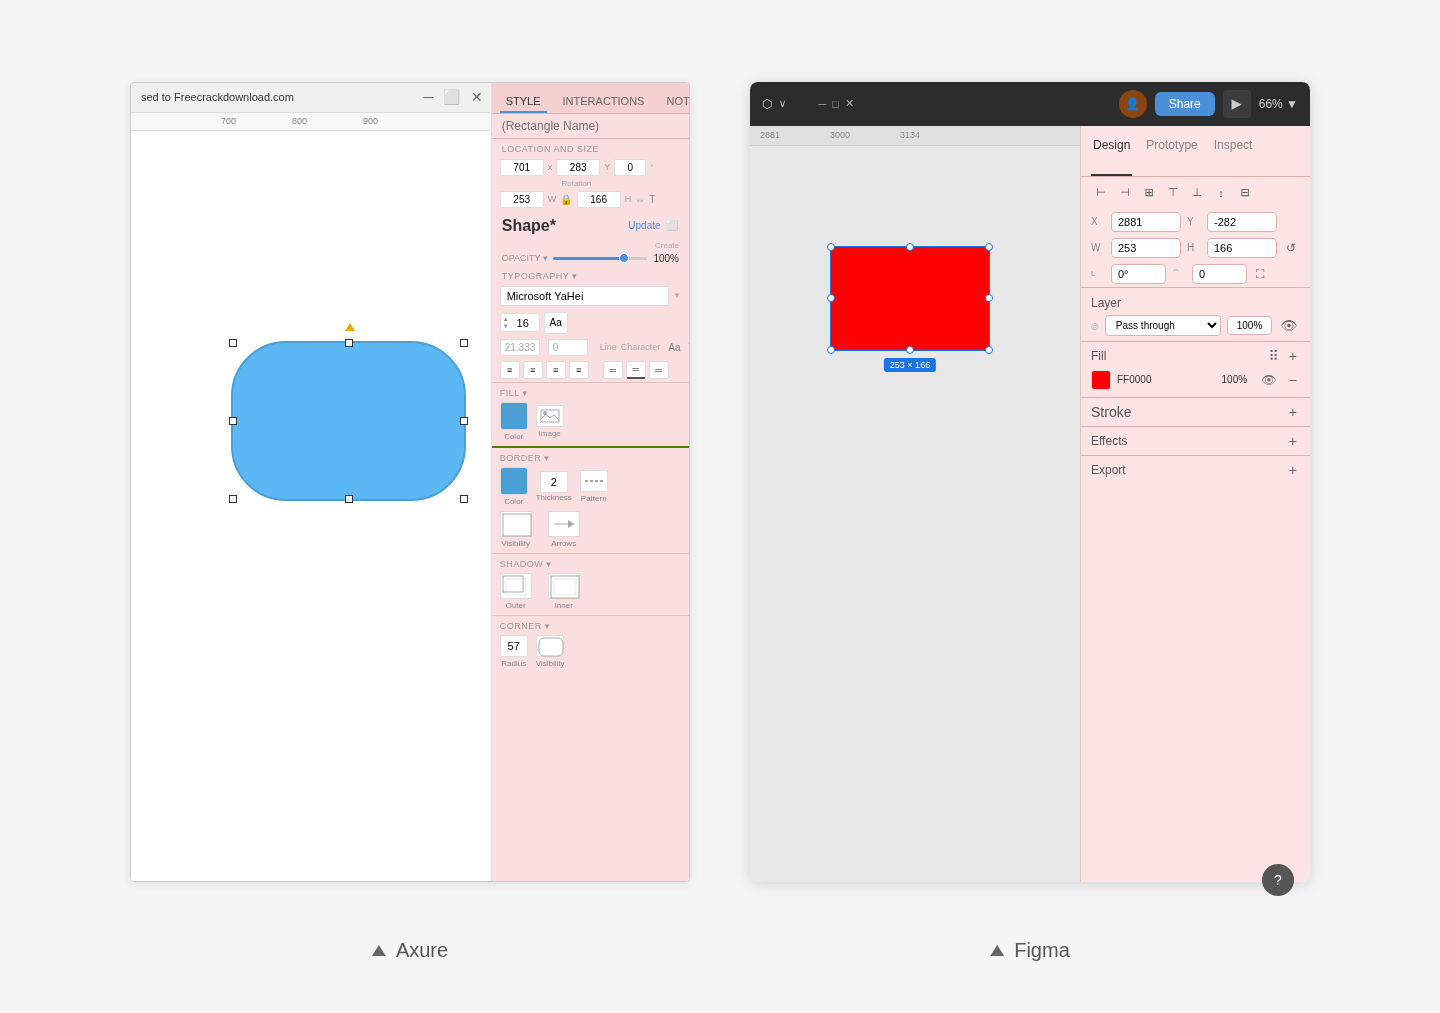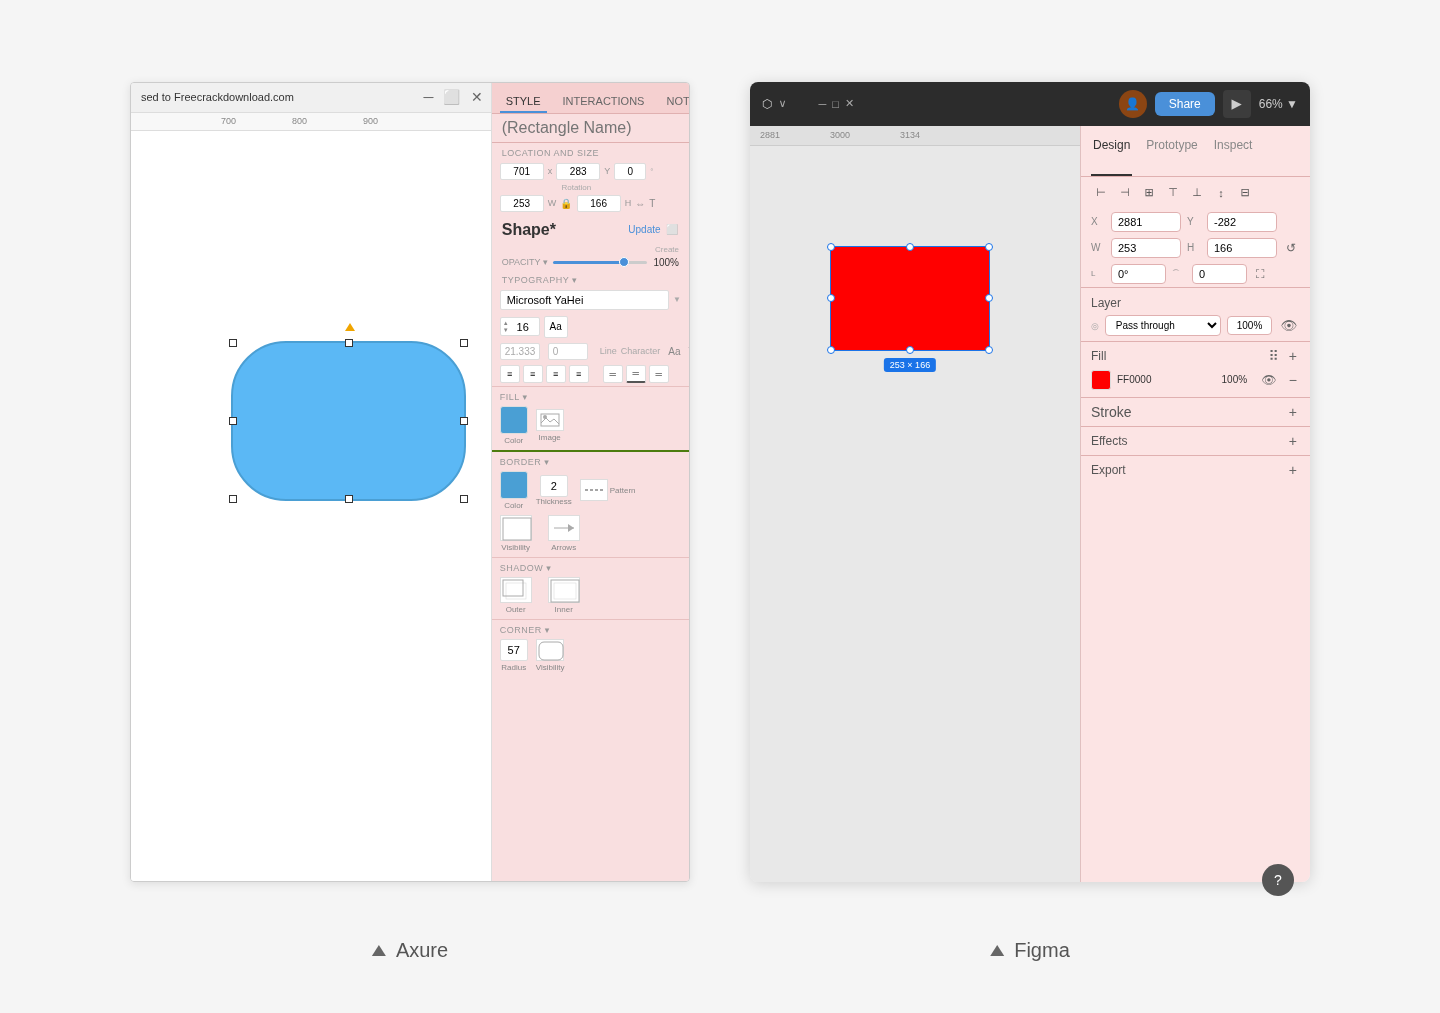--- a/index.html
+++ b/index.html
@@ -152,21 +152,21 @@
       color: #333;
       border-bottom: 2px solid #4a90d9;
       font-weight: 500;
     }
 
     .panel-name-input {
       width: 100%;
       background: transparent;
       border: none;
       padding: 5px 10px;
-      font-size: 16px;
+      font-size: 12px;
       color: #aaa;
       border-bottom: 1px solid #e0b0b0;
     }
 
     .section-header {
       font-size: 9px;
       color: #999;
       padding: 5px 10px 2px;
       letter-spacing: 0.5px;
       text-transform: uppercase;
@@ -922,21 +922,21 @@
           </div>
           <div class="border-controls">
             <div style="display:flex;flex-direction:column;align-items:center;gap:2px;">
               <div class="border-color-swatch"></div>
               <span style="font-size:8px;color:#888;">Color</span>
             </div>
             <div class="border-thickness">
               <input class="thickness-input" value="2" readonly="" style="">
               <span class="thickness-label">Thickness</span>
             </div>
-            <div style="display:flex;flex-direction:row;align-items:center;gap:2px;">
+            <div style="display:flex;flex-direction:column;align-items:center;gap:2px;">
               <div style="width:28px;height:22px;border:1px solid #ddd;background:white;display:flex;align-items:center;justify-content:center;">
                 <svg width="18" height="4">
                     <line x1="0" y1="2" x2="18" y2="2" stroke="#888" stroke-width="1.5" stroke-dasharray="3,2"></line>
                   </svg>
               </div>
               <span style="font-size:8px;color:#888;">Pattern</span>
             </div>
           </div>
           <div class="border-controls" style="margin-top:5px;">
             <div style="display:flex;flex-direction:column;align-items:center;gap:2px;">

